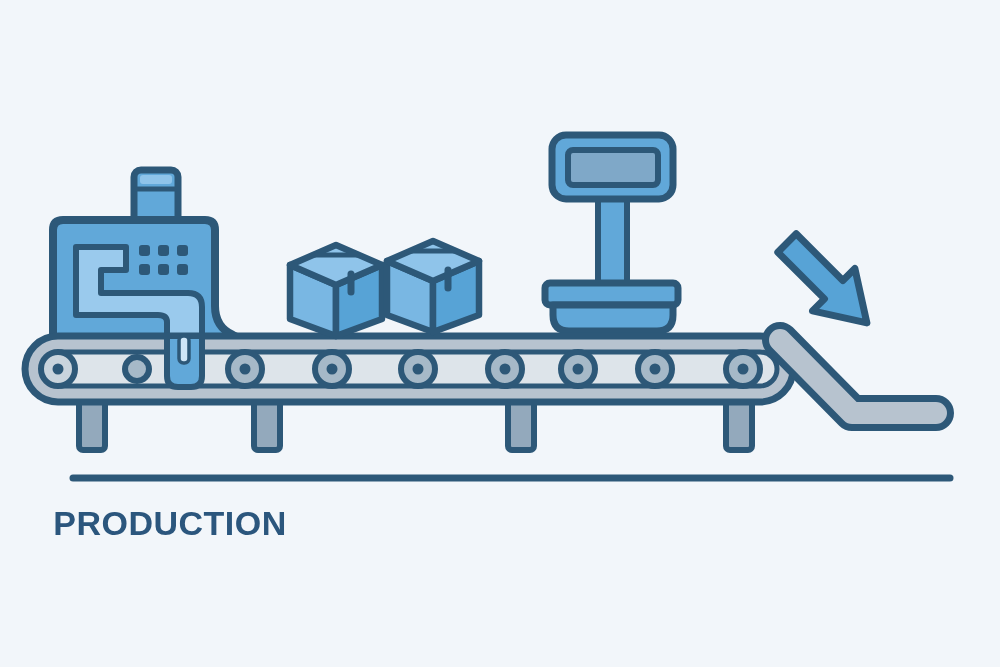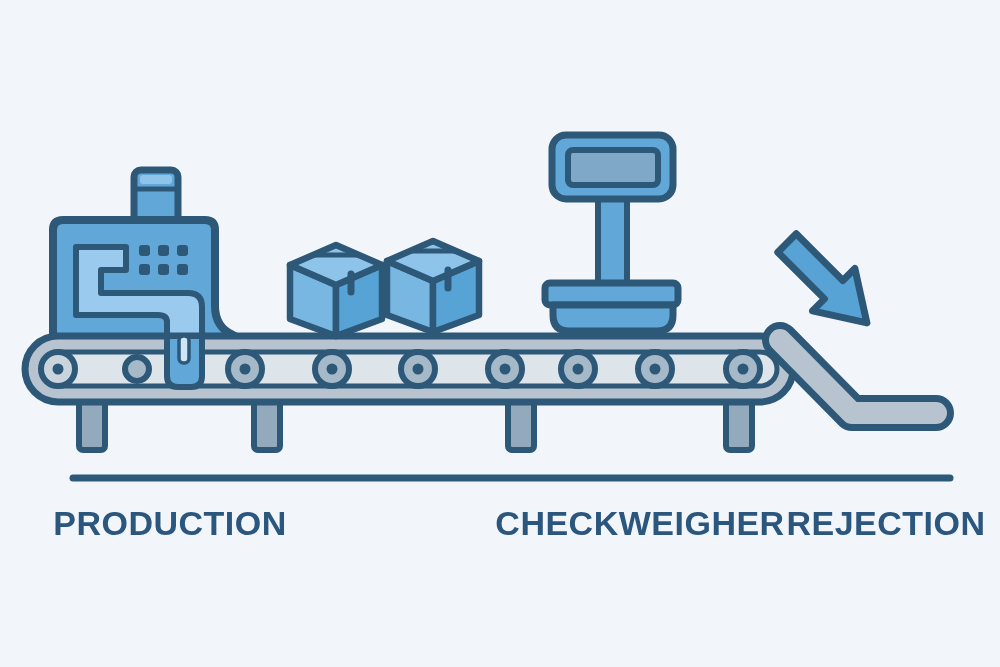--- a/index.html
+++ b/index.html
@@ -163,17 +163,15 @@
 
     <g transform="translate(787,243) rotate(45)">
       <path d="M 0,-13 H 66 V -30 L 113,0 L 66,30 V 13 H 0 Z" fill="var(--blue-deep)" class="ink j" stroke-width="7"></path>
     </g>
 
     <line x1="73" y1="478" x2="950" y2="478" class="ink c" stroke-width="7"></line>
   </svg>
 
   <div class="labels">
     <span class="stage-label lbl-production">PRODUCTION</span>
-    <span class="stage-label lbl-checkweigher">CHECKWEIGHER</span>
-    <span class="stage-label lbl-rejection">REJECTION</span>
   </div>
 
 </div>
 
 </body></html>

